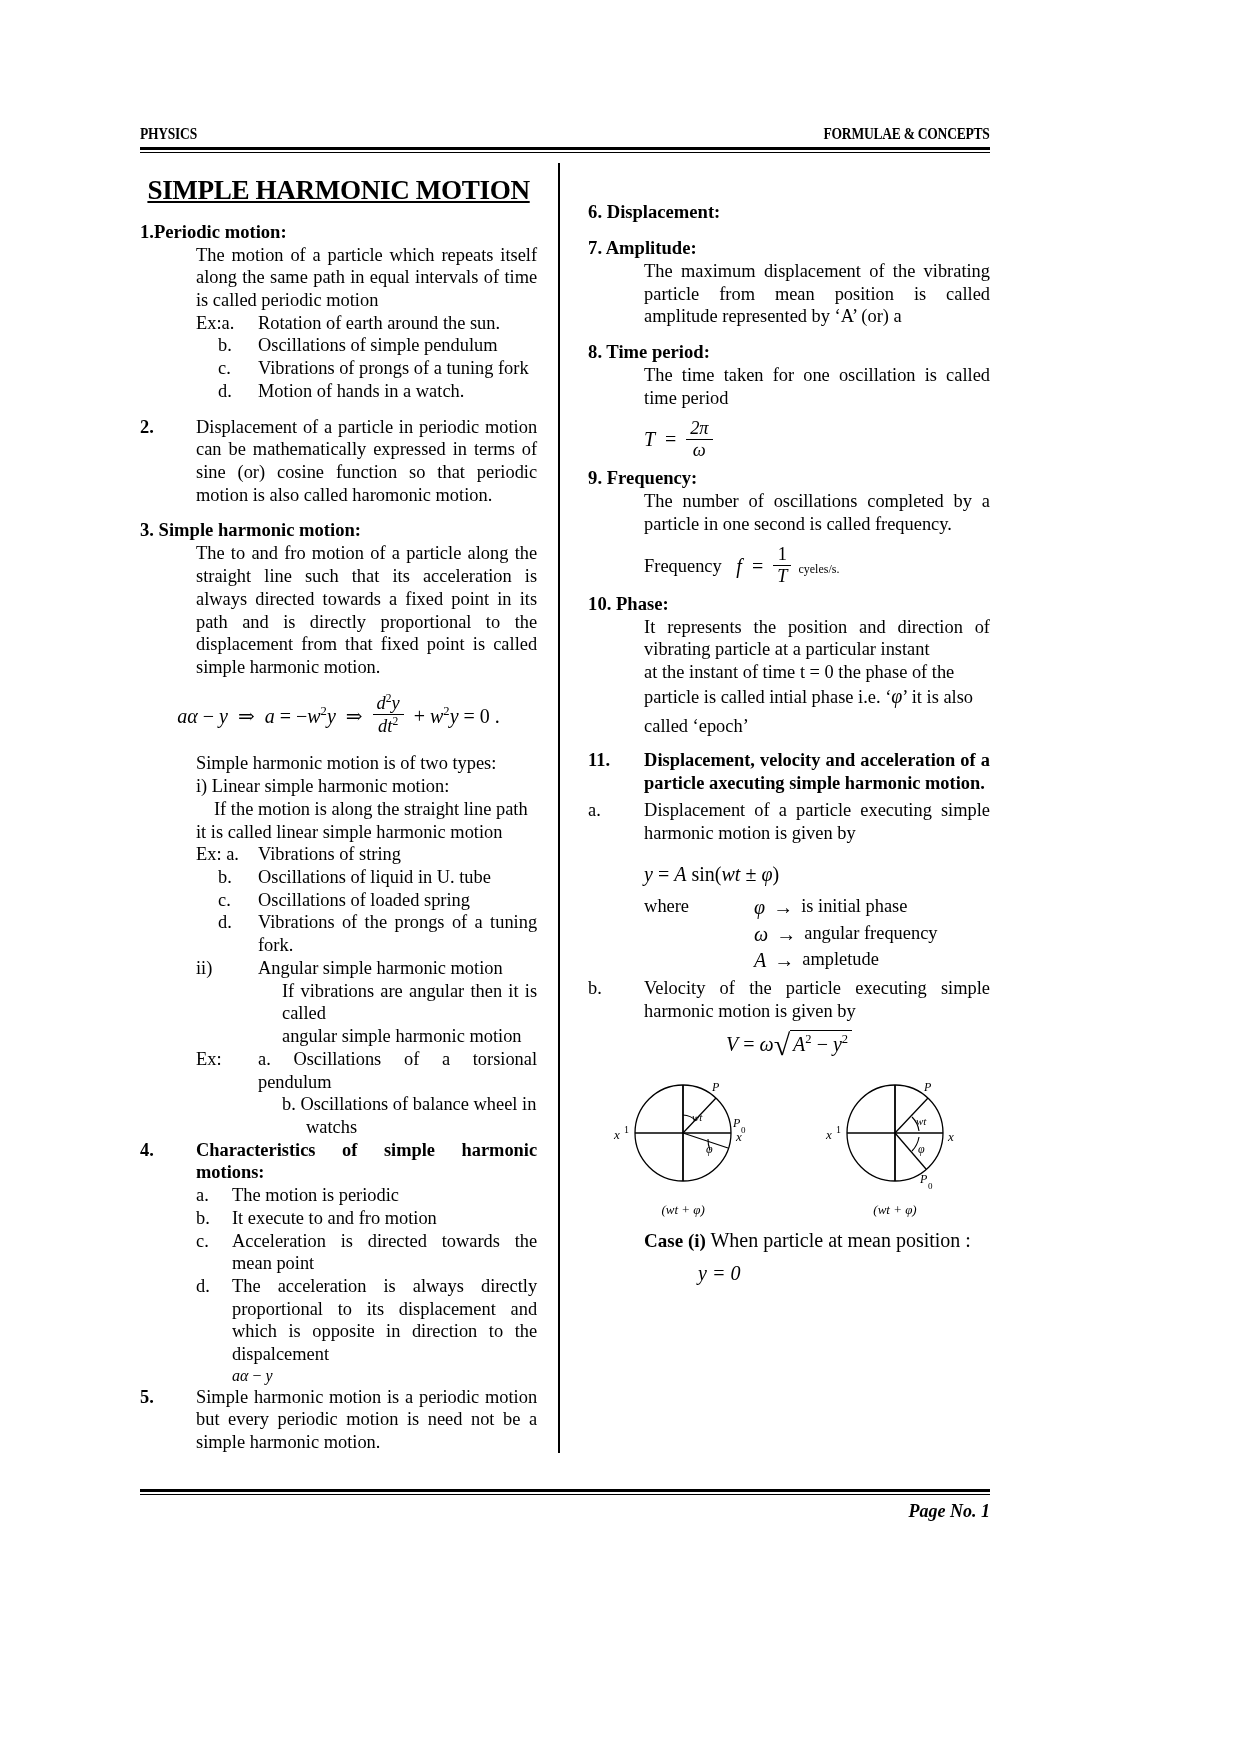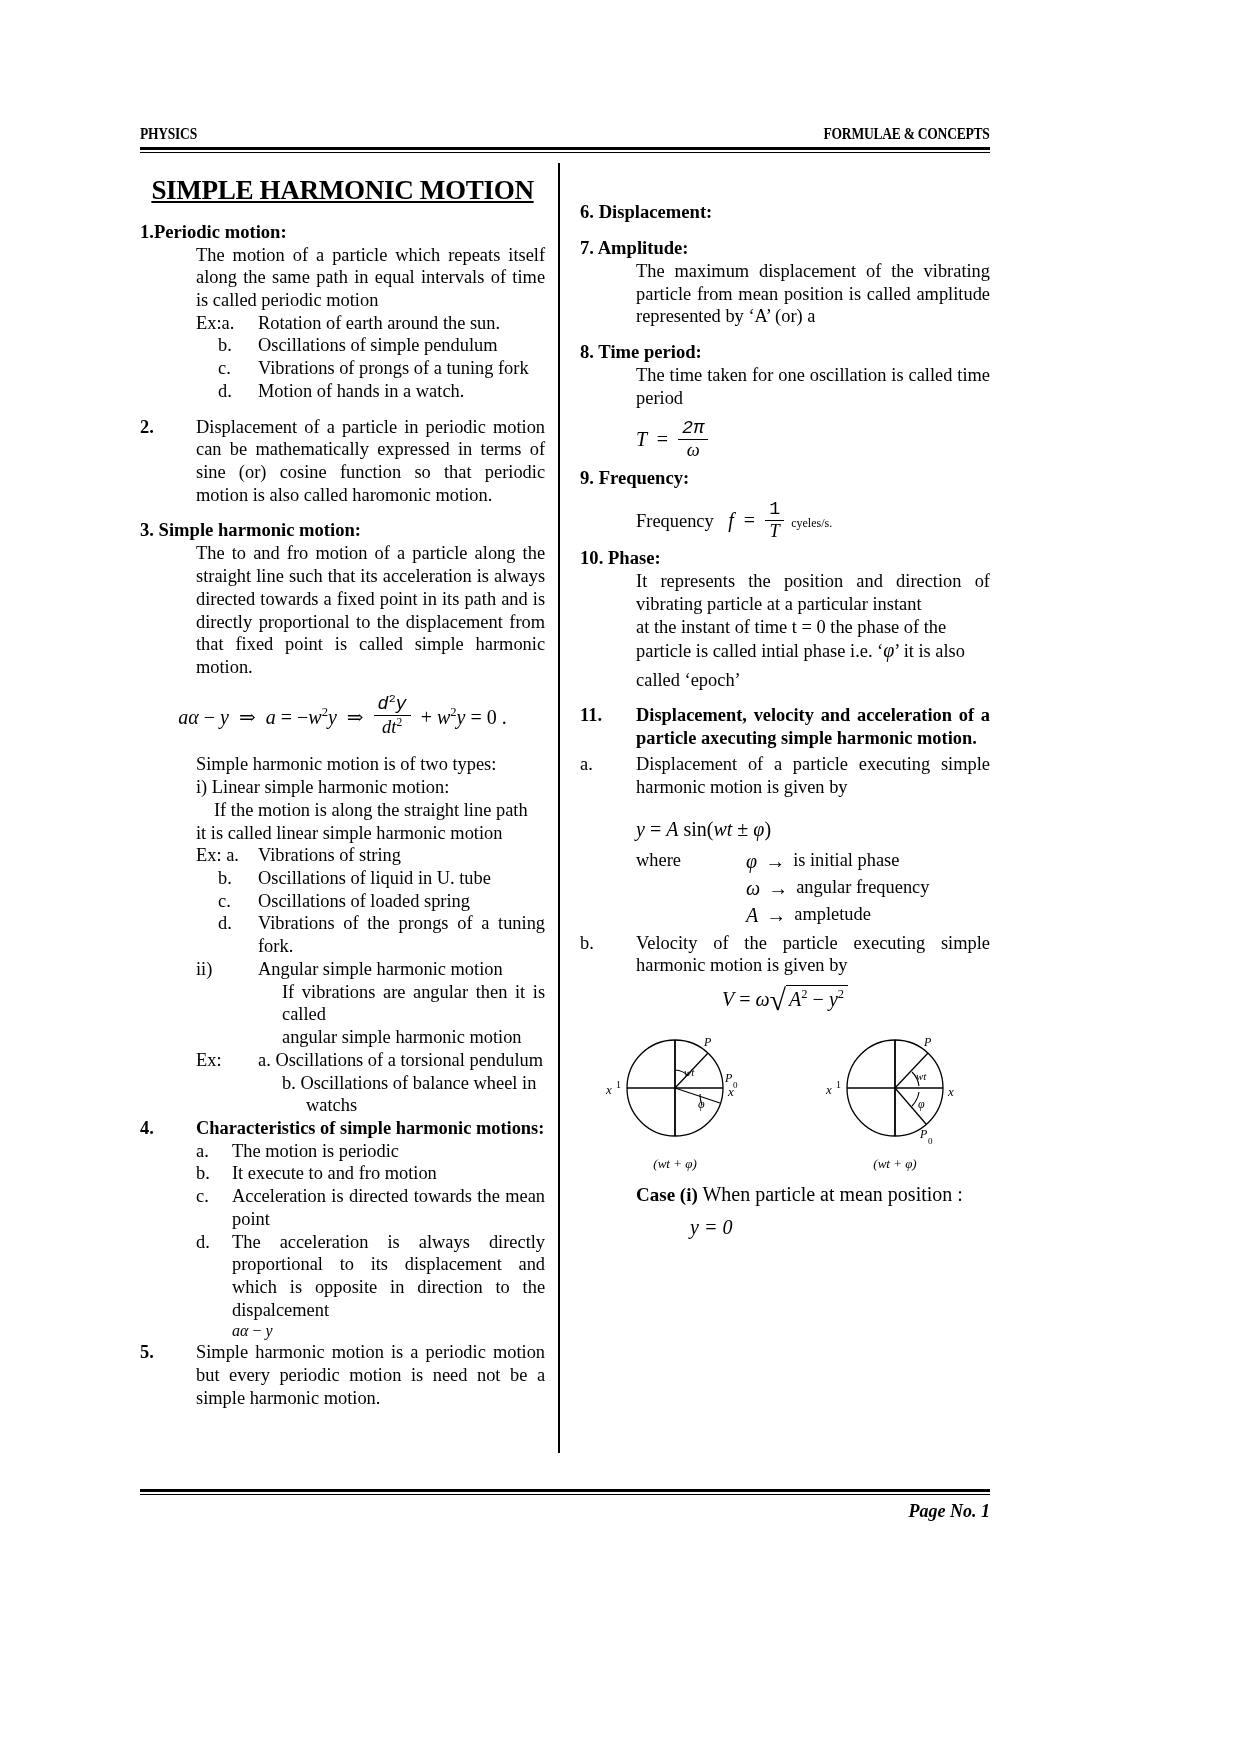--- a/index.html
+++ b/index.html
@@ -48,20 +48,21 @@
     border-bottom: 1px solid #000;
     height: 2px;
     width: 850px;
     margin-top: 4px;
   }
   
   .cols {
     display: flex;
     margin-top: 10px;
     height: 1322px;
+    gap: 8px;
   }
   .col {
     width: 415px;
     font-size: 18.4px;
     line-height: 1.235;
     text-align: justify;
   }
   .col.left { padding-right: 13px; }
   .divider {
     width: 0;
@@ -120,21 +121,21 @@
     font-size: 20px;
     white-space: nowrap;
   }
   .math .up { font-style: normal; }
   .frac {
     display: inline-block;
     vertical-align: -0.52em;
     text-align: center;
     font-size: 0.92em;
   }
-  .frac .nu { display: block; padding: 0 4px; line-height: 1.08; font-family: Liberation Mono, monospace; }
+  .frac .nu { display: block; padding: 0 4px; line-height: 1.08; }
   .frac .de { display: block; border-top: 1.3px solid #000; padding: 0 4px; line-height: 1.12; }
   sup.e { font-size: 0.63em; vertical-align: super; font-style: normal;}
   .eq-center { text-align: center; margin: 12px 0 4px 0; }
   .eq-block { margin: 10px 0 6px 0; }
   .radicand {
     display: inline-block;
     border-top: 1.4px solid #000;
     padding: 1px 4px 0 3px;
     text-align: center;
   }
@@ -312,20 +313,21 @@
         <div class="para">The time taken for one oscillation is called time period</div>
         <div class="math eq-block" style="margin-left:56px;">
           <span>T</span>
           <span class="up">&nbsp;=&nbsp;</span>
           <span class="frac"><span class="nu">2π</span><span class="de">ω</span></span>
         </div>
       </div>
 
       <div class="sec" style="margin-top:6px;">
         <div class="sec-head">9. Frequency:</div>
+        <div class="para">The number of oscillations completed by a particle in one second is called frequency.</div>
         <div class="eq-block" style="margin-left:56px;">
           <span style="font-size:18.4px;">Frequency</span>
           <span class="math" style="margin-left:10px;">
             <span>f</span>
             <span class="up">&nbsp;=&nbsp;</span>
             <span class="frac"><span class="nu up">1</span><span class="de">T</span></span>
           </span>
           <span style="font-size:12px;margin-left:2px;">cyeles/s.</span>
         </div>
       </div>

